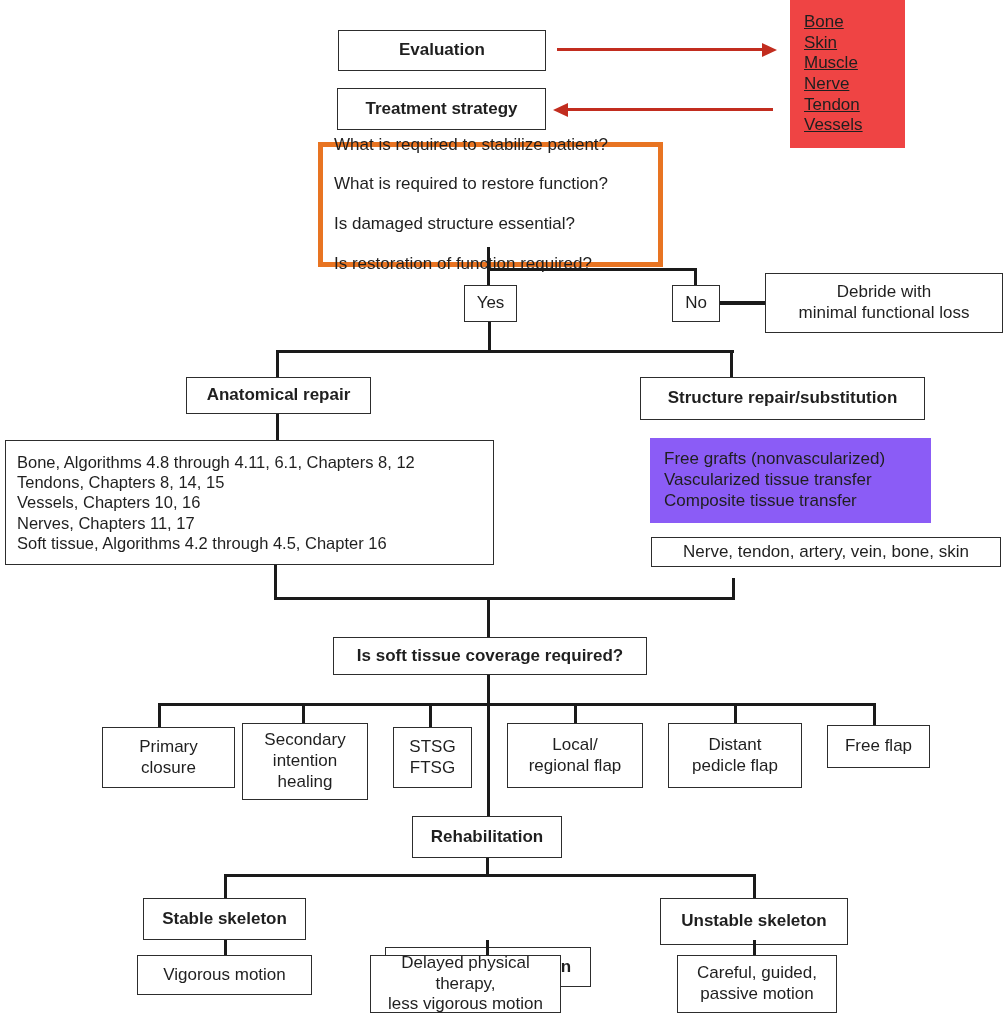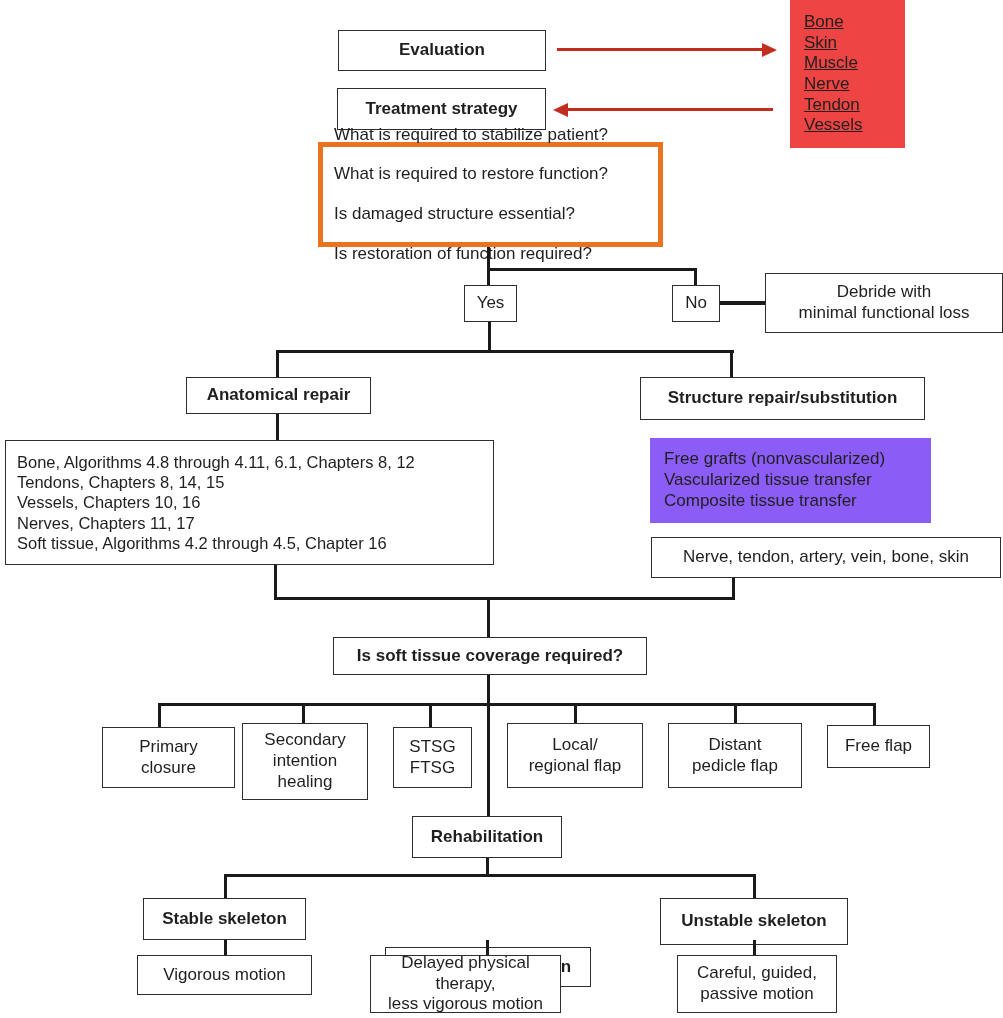--- a/index.html
+++ b/index.html
@@ -44,21 +44,21 @@
     <div>Nerve</div>
     <div>Tendon</div>
     <div>Vessels</div>
   </div>
 
   <div class="ln red" style="left:557px;top:48px;width:208px;height:3px;"></div>
   <div class="arrowhead head-right" style="left:762px;top:42.5px;"></div>
   <div class="ln red" style="left:566px;top:108px;width:207px;height:3px;"></div>
   <div class="arrowhead head-left" style="left:553px;top:102.5px;"></div>
 
-  <div class="box orangeborder leftalign" style="left:318px;top:142px;width:345px;height:105px;padding-left:11px;justify-content:center;gap:19px;">
+  <div class="box orangeborder leftalign" style="left:318px;top:142px;width:345px;height:125px;padding-left:11px;justify-content:center;gap:19px;">
     <div>What is required to stabilize patient?</div>
     <div>What is required to restore function?</div>
     <div>Is damaged structure essential?</div>
     <div>Is restoration of function required?</div>
   </div>
 
   <i class="ln" style="left:487px;top:247px;width:3px;height:38px;"></i>
   <i class="ln" style="left:487px;top:268px;width:210px;height:3px;"></i>
   <i class="ln" style="left:694px;top:268px;width:3px;height:17px;"></i>
 
@@ -95,21 +95,21 @@
     <div>Nerves, Chapters 11, 17</div>
     <div>Soft tissue, Algorithms 4.2 through 4.5, Chapter 16</div>
   </div>
 
   <div class="box fill slateblue leftalign" style="left:650px;top:438px;width:281px;height:85px;padding-left:14px;justify-content:center;">
     <div>Free grafts (nonvascularized)</div>
     <div>Vascularized tissue transfer</div>
     <div>Composite tissue transfer</div>
   </div>
 
-  <div class="box" style="left:651px;top:537px;width:350px;height:41px;">
+  <div class="box" style="left:651px;top:537px;width:350px;height:30px;">
     <span>Nerve, tendon, artery, vein, bone, skin</span>
   </div>
 
   <i class="ln" style="left:274px;top:565px;width:3px;height:35px;"></i>
   <i class="ln" style="left:732px;top:578px;width:3px;height:22px;"></i>
   <i class="ln" style="left:274px;top:597px;width:461px;height:3px;"></i>
   <i class="ln" style="left:487px;top:597px;width:3px;height:40px;"></i>
 
   <div class="box bold" style="left:333px;top:637px;width:314px;height:38px;">
     <span>Is soft tissue coverage required?</span>

